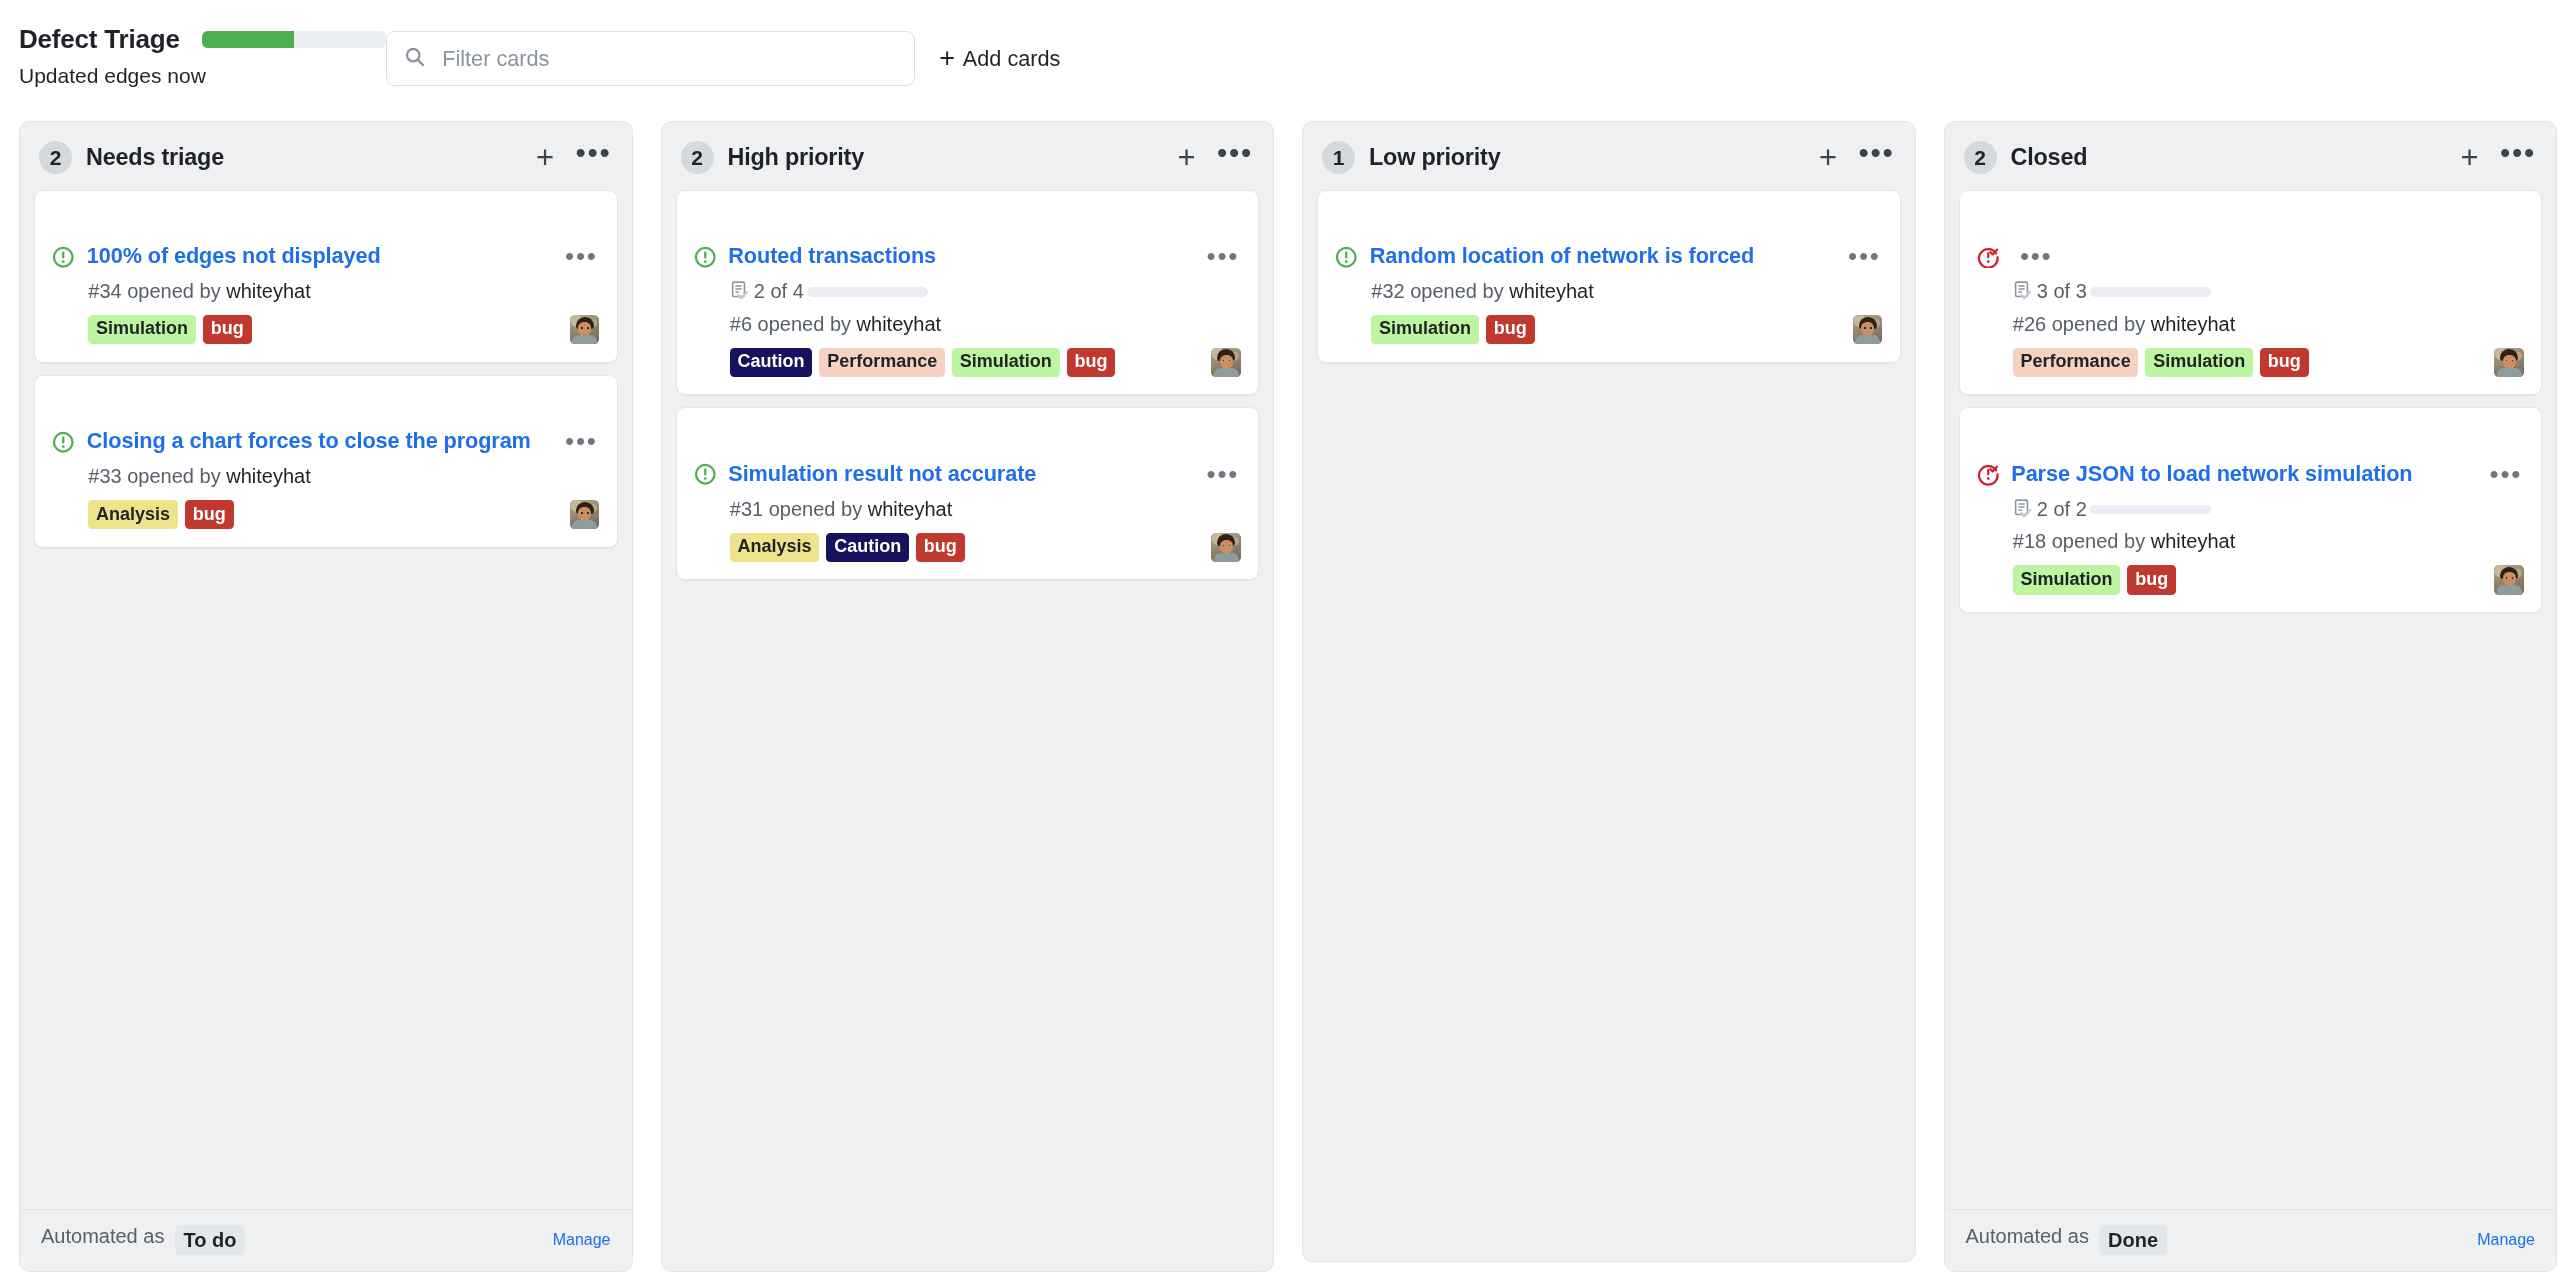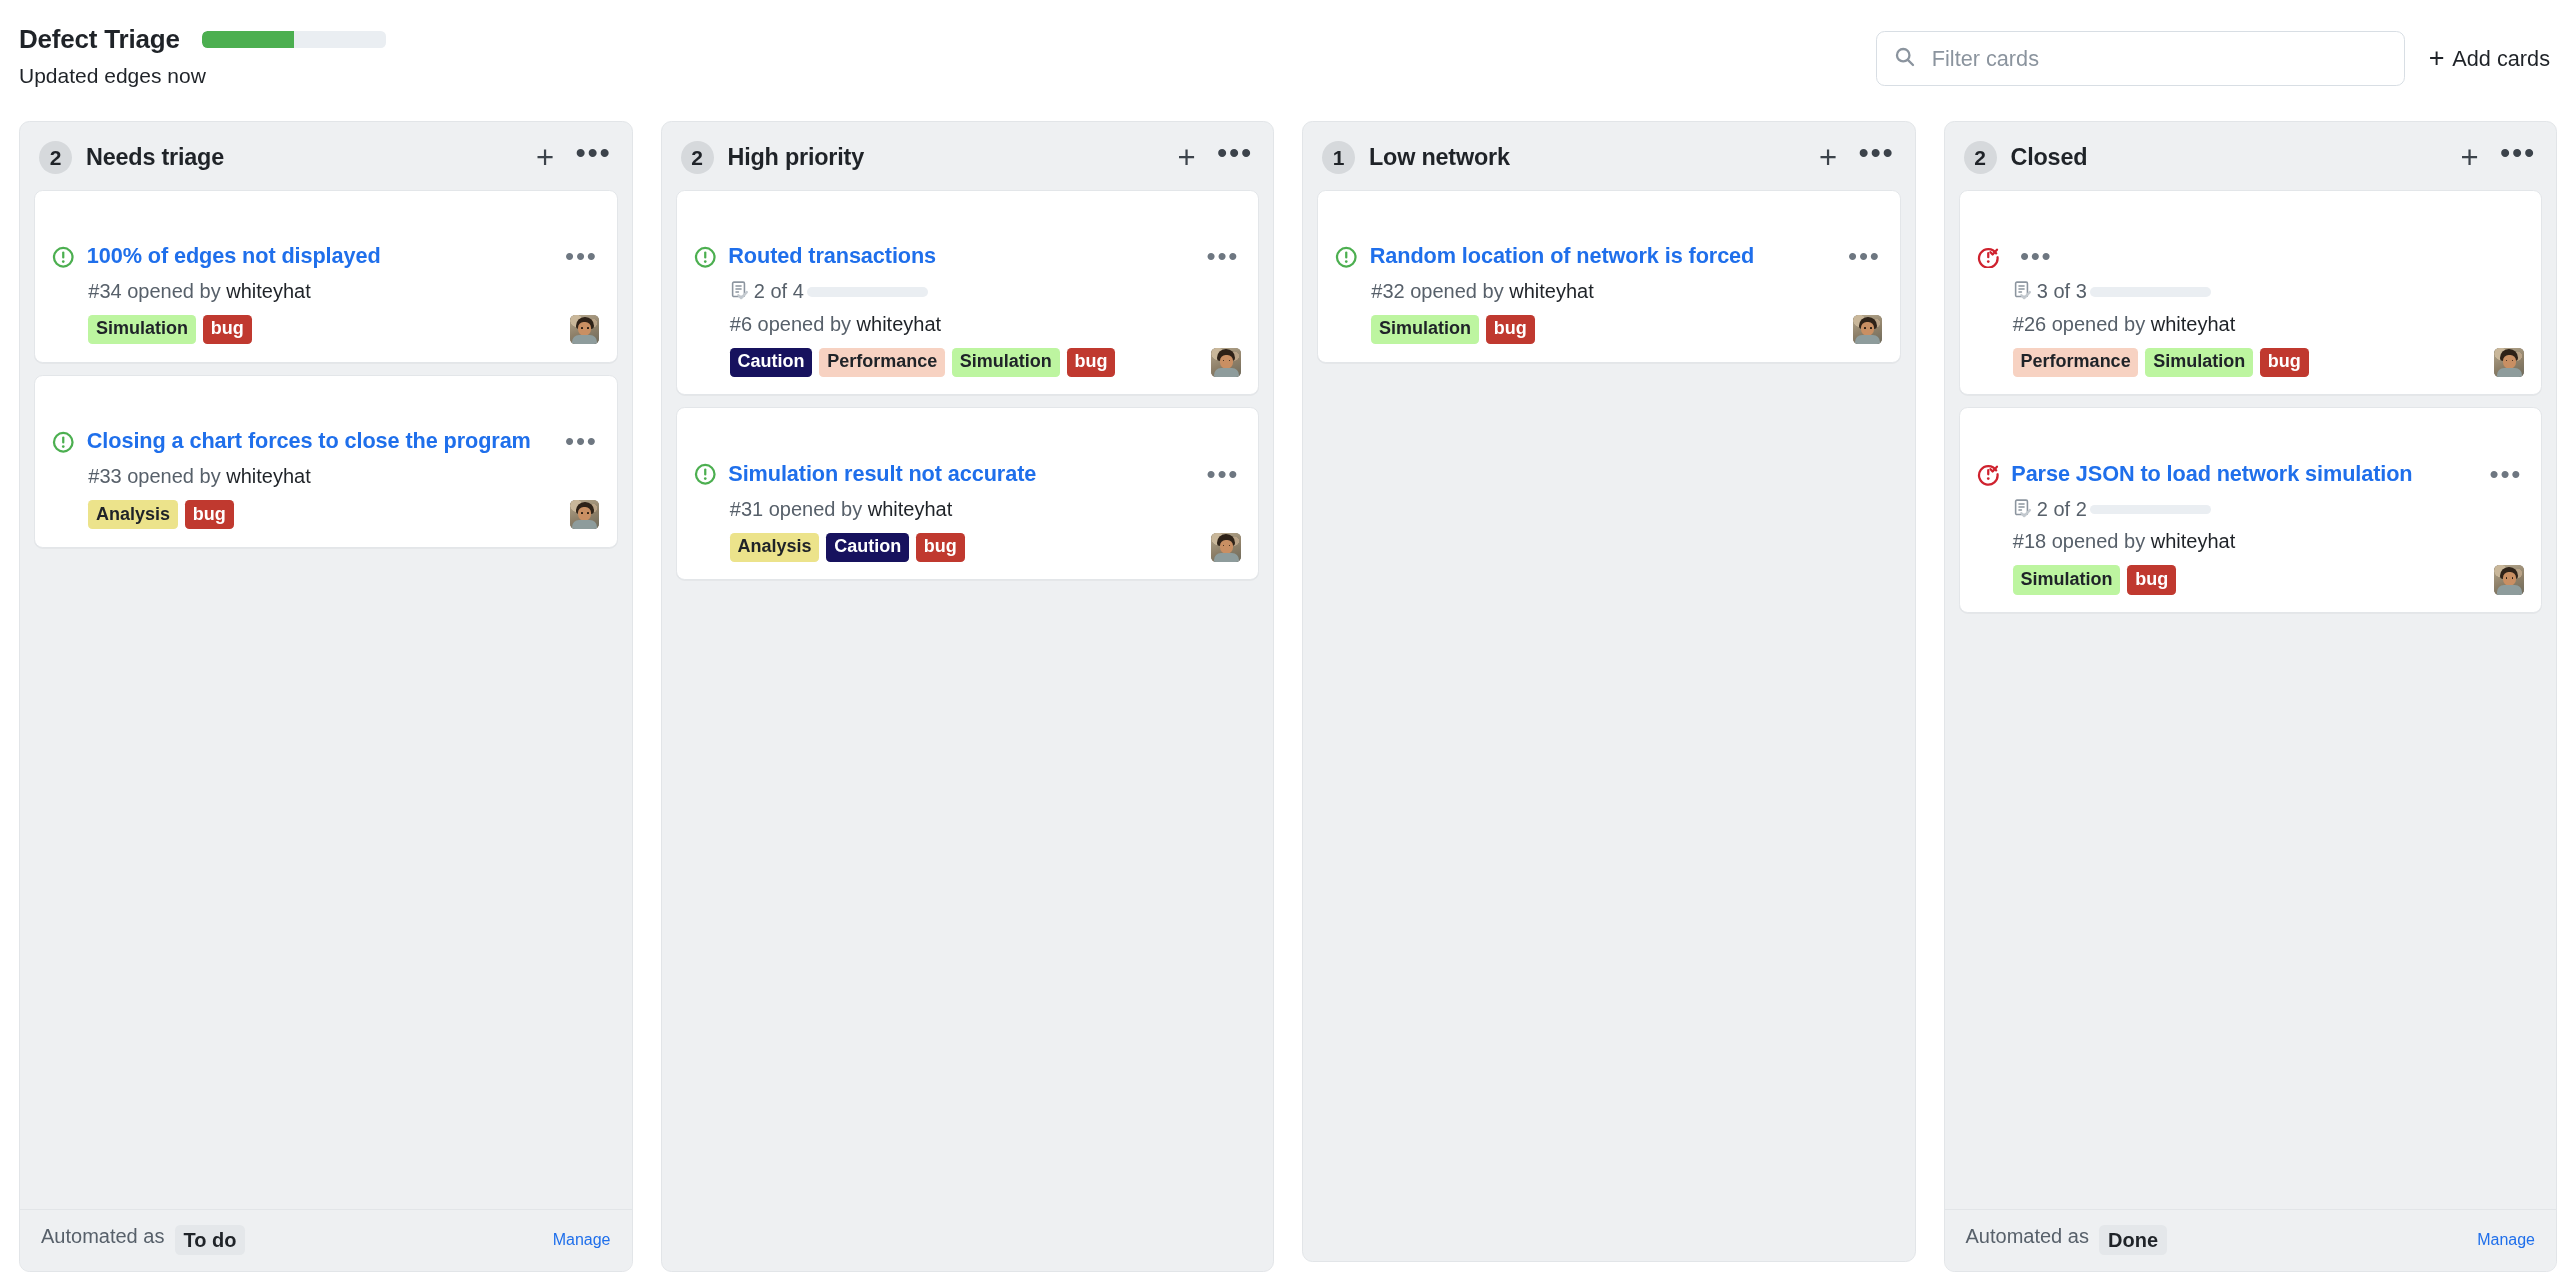--- a/index.html
+++ b/index.html
@@ -11,21 +11,20 @@
     -webkit-font-smoothing: antialiased;
   }
   .page { width: 2576px; height: 1276px; position: relative; overflow: hidden; background:#fff; }
 
   
   .board-header {
     height: 121px;
     padding: 19px 26px 0 19px;
     display: flex;
     align-items: flex-start;
-    justify-content: space-between;
   }
   .header-left { display: flex; flex-direction: column; gap: 8.7px; padding-top: 5.2px; }
   .title-row { display: flex; align-items: center; gap: 22.5px; }
   .board-title {
     font-size: 26px; font-weight: bold; color: #1f2328; letter-spacing: -0.2px;
   }
   .progress-track {
     width: 184px; height: 17.3px; border-radius: 5.2px; background: #eaeef2; overflow: hidden;
   }
   .progress-fill { height: 100%; background: #4caf50; border-radius: 5.2px 0 0 5.2px; }
@@ -323,21 +322,21 @@
                   <span class="body"></span>
                 </span>
               </div>
             </div>
           </div>
         </div>
       </div>
       <div class="column col-short">
         <div class="col-header">
           <span class="count-badge">1</span>
-          <span class="col-title">Low network</span>
+          <span class="col-title">Low priority</span>
           <span class="col-action col-plus">+</span>
           <span class="col-action col-dots">•••</span>
         </div>
         <div class="col-body">
           <div class="card">
             <div class="card-top">
               <span class="issue-icon"><svg width="22.5" height="22.5" viewBox="0 0 16 16">
                   <circle cx="8" cy="8" r="6.6" fill="none" stroke="#4caf50" stroke-width="1.6"></circle>
                   <rect x="7.2" y="3.9" width="1.6" height="5" rx="0.8" fill="#4caf50"></rect>
                   <circle cx="8" cy="11.1" r="0.95" fill="#4caf50"></circle>

